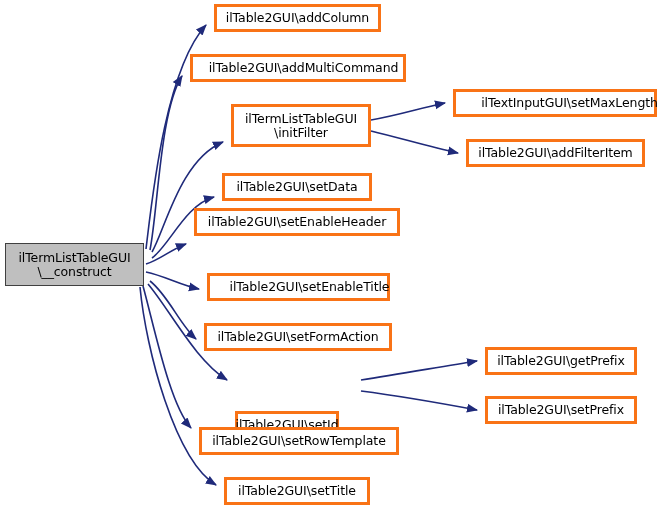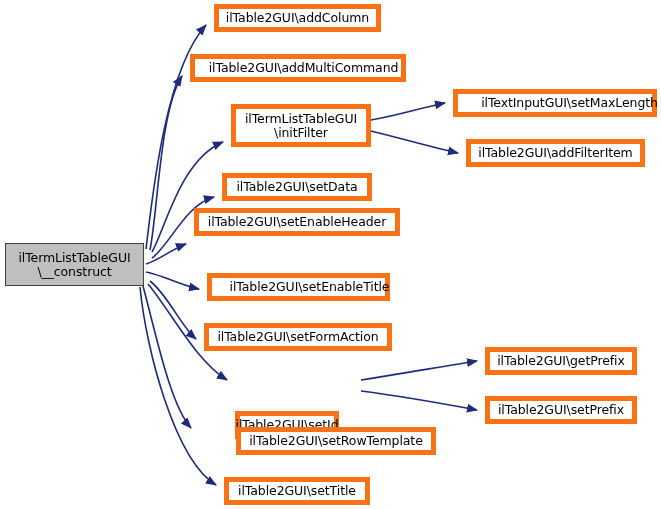--- a/index.html
+++ b/index.html
@@ -21,21 +21,21 @@
     position: absolute;
     left: 0;
     top: 0;
     width: 661px;
     height: 509px;
     pointer-events: none;
   }
   .node {
     position: absolute;
     box-sizing: border-box;
-    border: 5px solid #f97316;
+    border: 3px solid #f97316;
     background: #ffffff;
     color: #000000;
     font-size: 12.5px;
     line-height: 14px;
     text-align: center;
     display: flex;
     align-items: center;
     justify-content: center;
     white-space: pre;
     letter-spacing: -0.1px;
@@ -78,15 +78,15 @@
 \initFilter</div>
     <div class="node" style="left: 453px; top: 89px; width: 204px; height: 28px; padding-left: 29px;">ilTextInputGUI\setMaxLength</div>
     <div class="node" style="left: 466px; top: 139px; width: 179px; height: 28px;">ilTable2GUI\addFilterItem</div>
     <div class="node" style="left: 222px; top: 173px; width: 150px; height: 28px;">ilTable2GUI\setData</div>
     <div class="node" style="left: 194px; top: 208px; width: 206px; height: 28px;">ilTable2GUI\setEnableHeader</div>
     <div class="node" style="left: 207px; top: 273px; width: 183px; height: 28px; padding-left: 22px;">ilTable2GUI\setEnableTitle</div>
     <div class="node" style="left: 204px; top: 323px; width: 188px; height: 28px;">ilTable2GUI\setFormAction</div>
     <div class="node" style="left: 235px; top: 371px; width: 104px; height: 28px; margin-top: 40px;">ilTable2GUI\setId</div>
     <div class="node" style="left: 485px; top: 347px; width: 152px; height: 28px;">ilTable2GUI\getPrefix</div>
     <div class="node" style="left: 485px; top: 396px; width: 152px; height: 28px;">ilTable2GUI\setPrefix</div>
-    <div class="node" style="left: 199px; top: 427px; width: 200px; height: 28px; margin-left: 37px;">ilTable2GUI\setRowTemplate</div>
+    <div class="node" style="left: 199px; top: 427px; width: 200px; height: 28px;">ilTable2GUI\setRowTemplate</div>
     <div class="node" style="left: 224px; top: 477px; width: 146px; height: 28px;">ilTable2GUI\setTitle</div>
   </div>
 
 </body></html>

